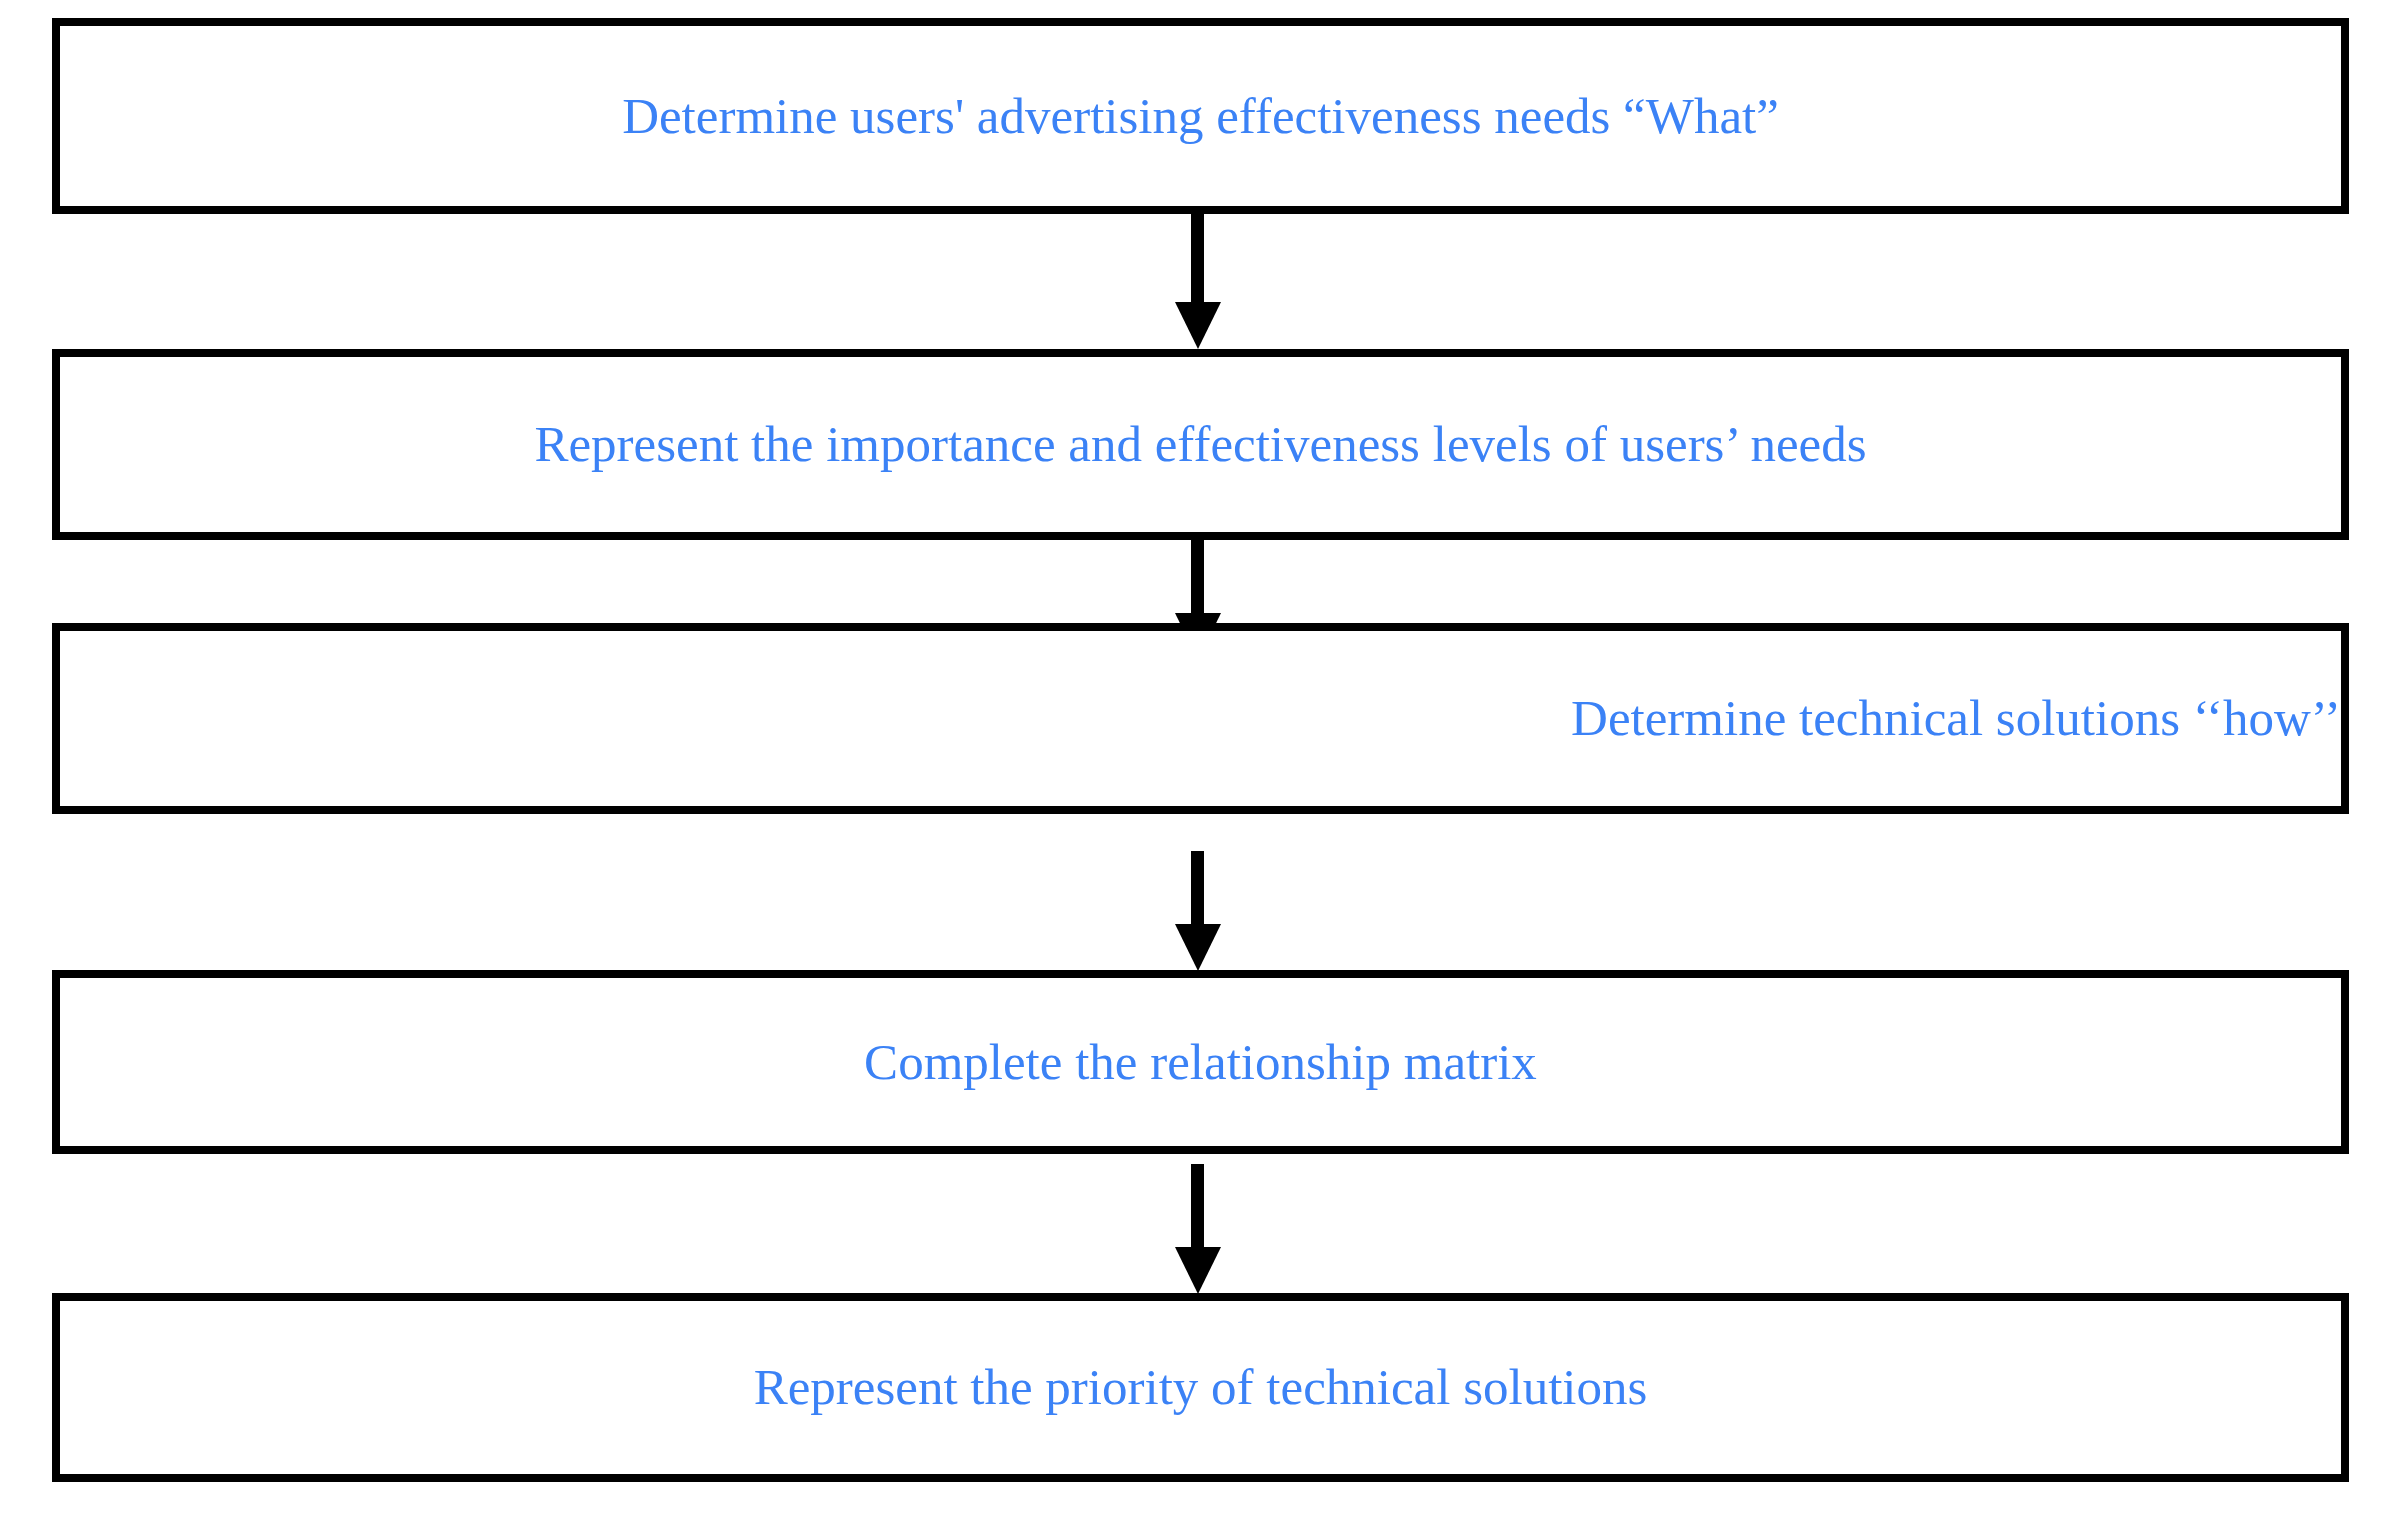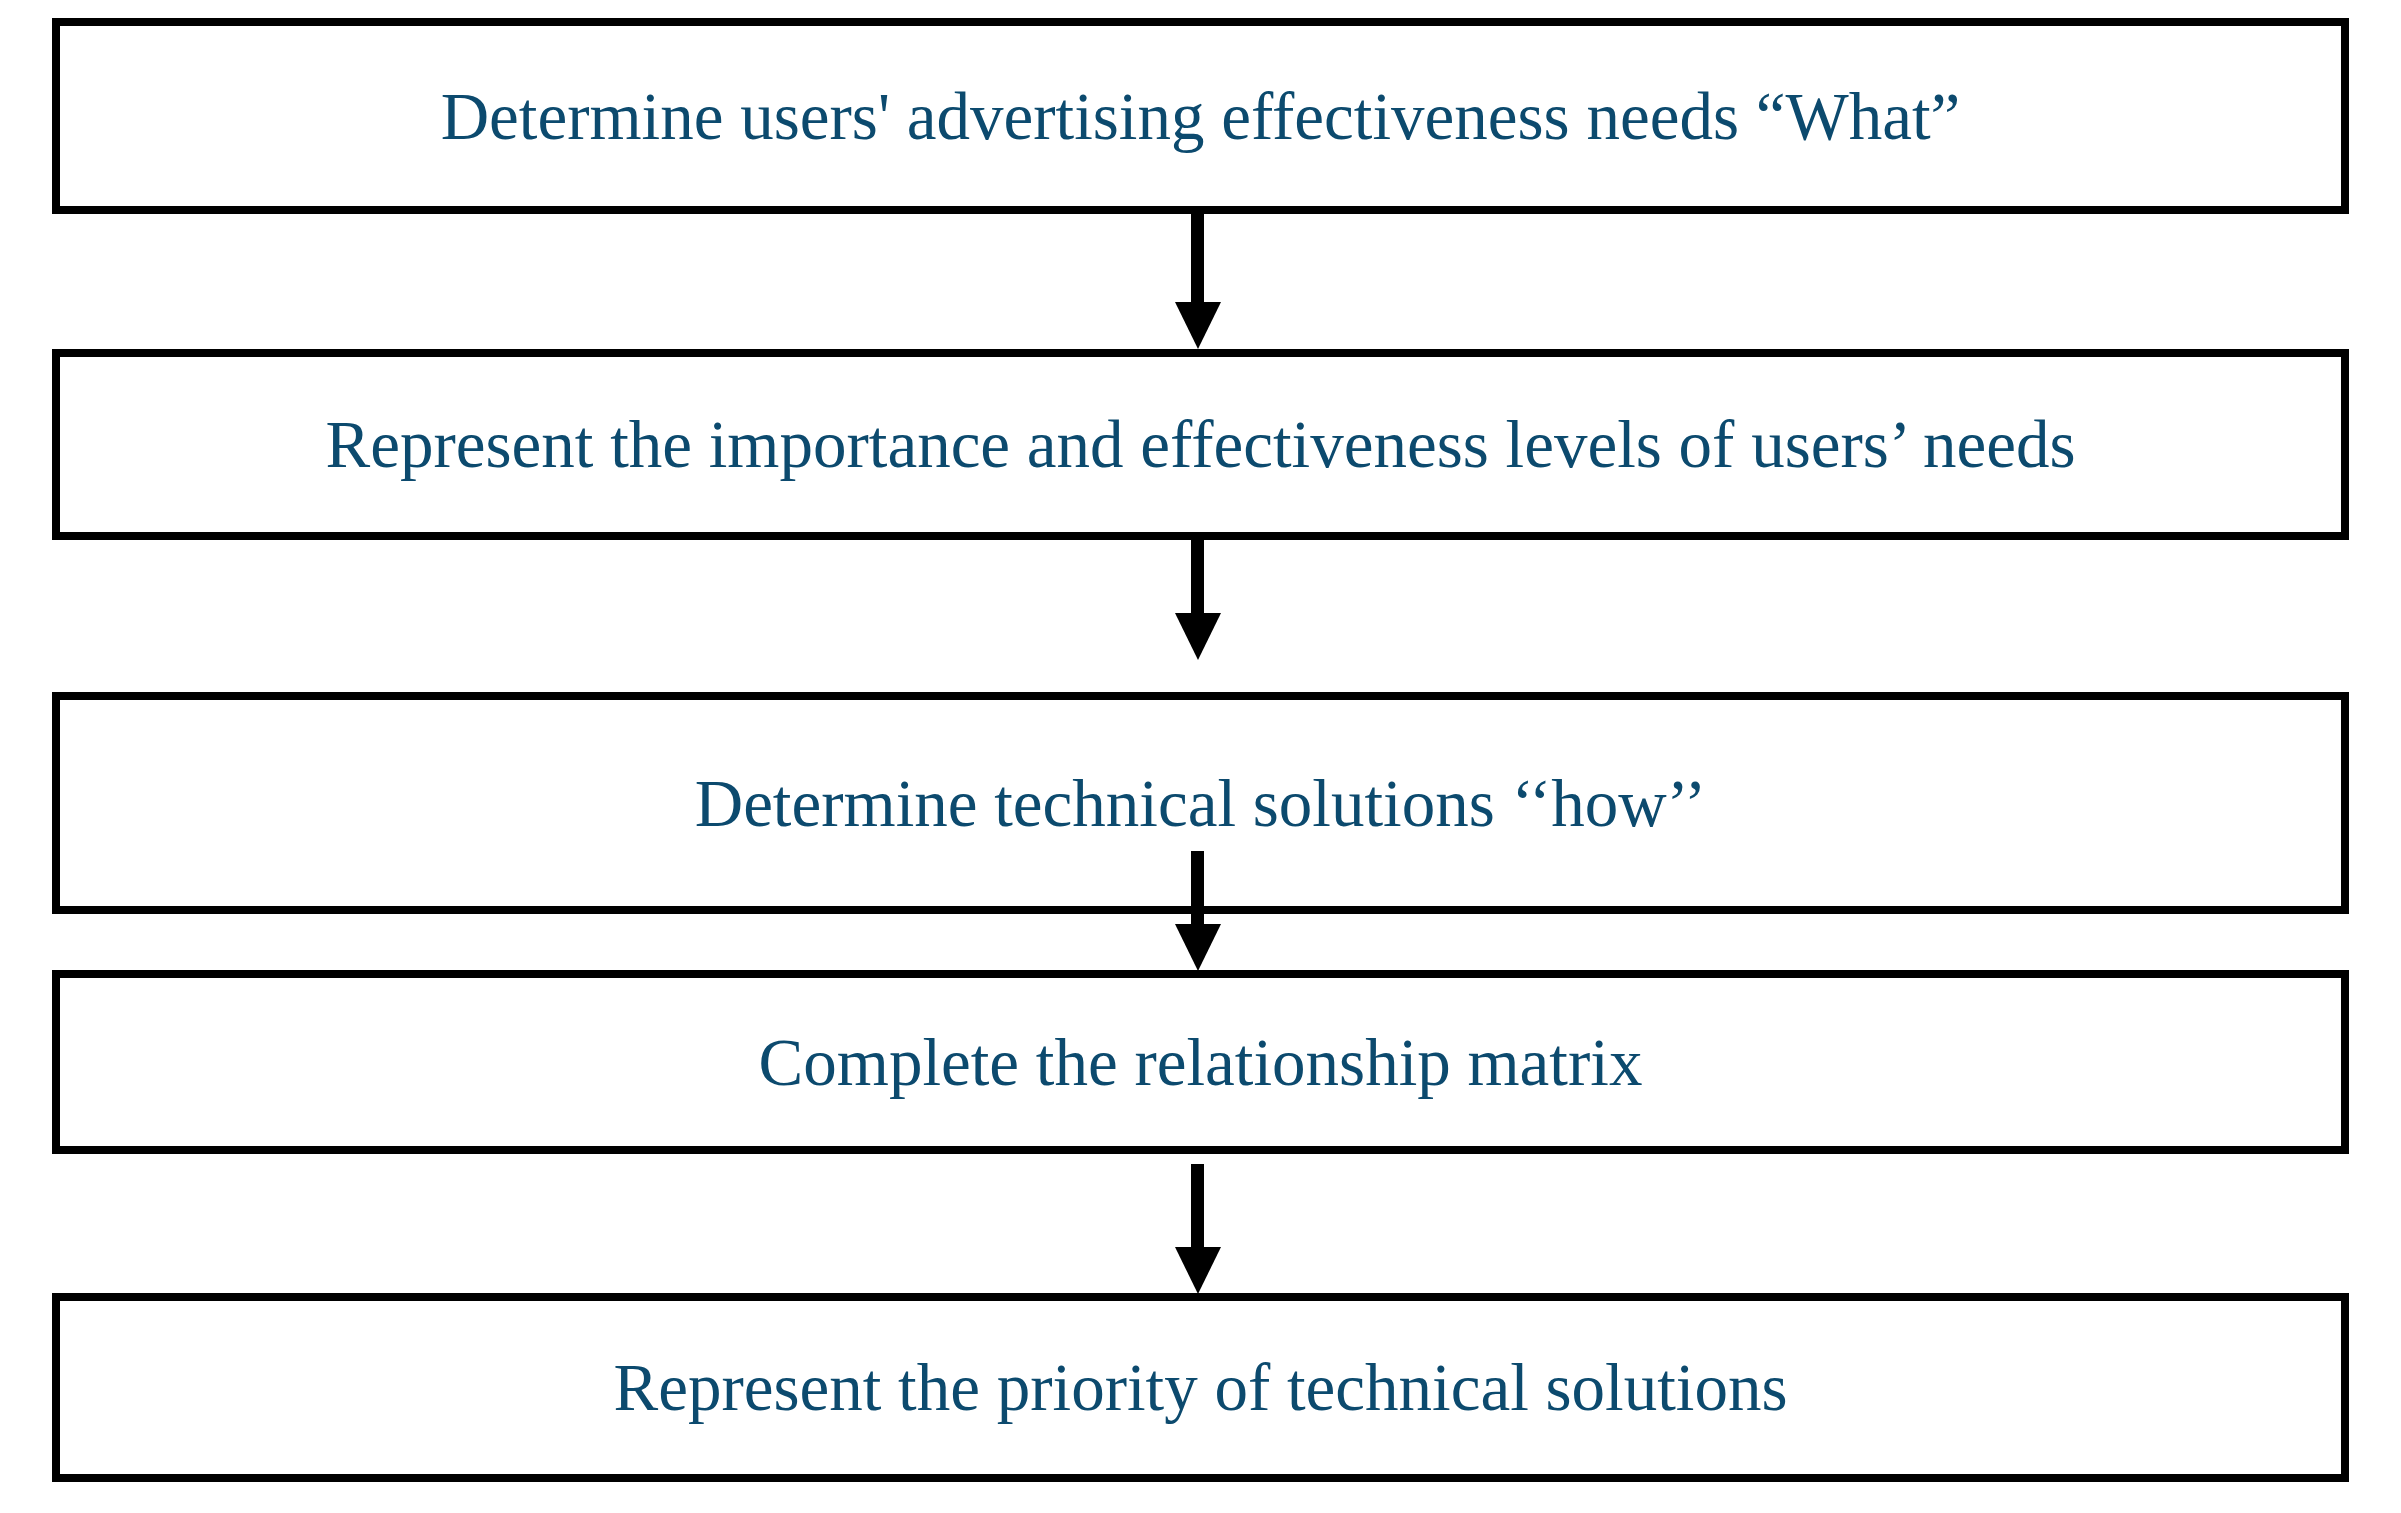--- a/index.html
+++ b/index.html
@@ -21,25 +21,25 @@
     left: 52px;
     width: 2297px;
     box-sizing: border-box;
     border: 8px solid #000000;
     background: #ffffff;
     display: flex;
     align-items: center;
     justify-content: center;
   }
   .flow-label {
-    font-size: 67px;
+    font-size: 51px;
     line-height: 1;
     white-space: nowrap;
     text-align: center;
-    color: #0c4a6e;
+    color: #3b82f6;
   }
   .arrow {
     position: absolute;
     left: 1174px;
     width: 47px;
     display: flex;
     flex-direction: column;
     align-items: center;
   }
   .arrow-shaft {
@@ -71,21 +71,21 @@
 
   <div class="flow-box" style="top:349px; height:191px;">
     <span class="flow-label">Represent the importance and effectiveness levels of users’ needs</span>
   </div>
 
   <div class="arrow" style="top:540px; height:120px;">
     <div class="arrow-shaft"></div>
     <div class="arrow-head"></div>
   </div>
 
-  <div class="flow-box" style="top:692px; height:222px;">
+  <div class="flow-box" style="top:623px; height:191px;justify-content:flex-end;">
     <span class="flow-label">Determine technical solutions ‘‘how’’</span>
   </div>
 
   <div class="arrow" style="top:851px; height:120px;">
     <div class="arrow-shaft"></div>
     <div class="arrow-head"></div>
   </div>
 
   <div class="flow-box" style="top:970px; height:184px;">
     <span class="flow-label">Complete the relationship matrix</span>

